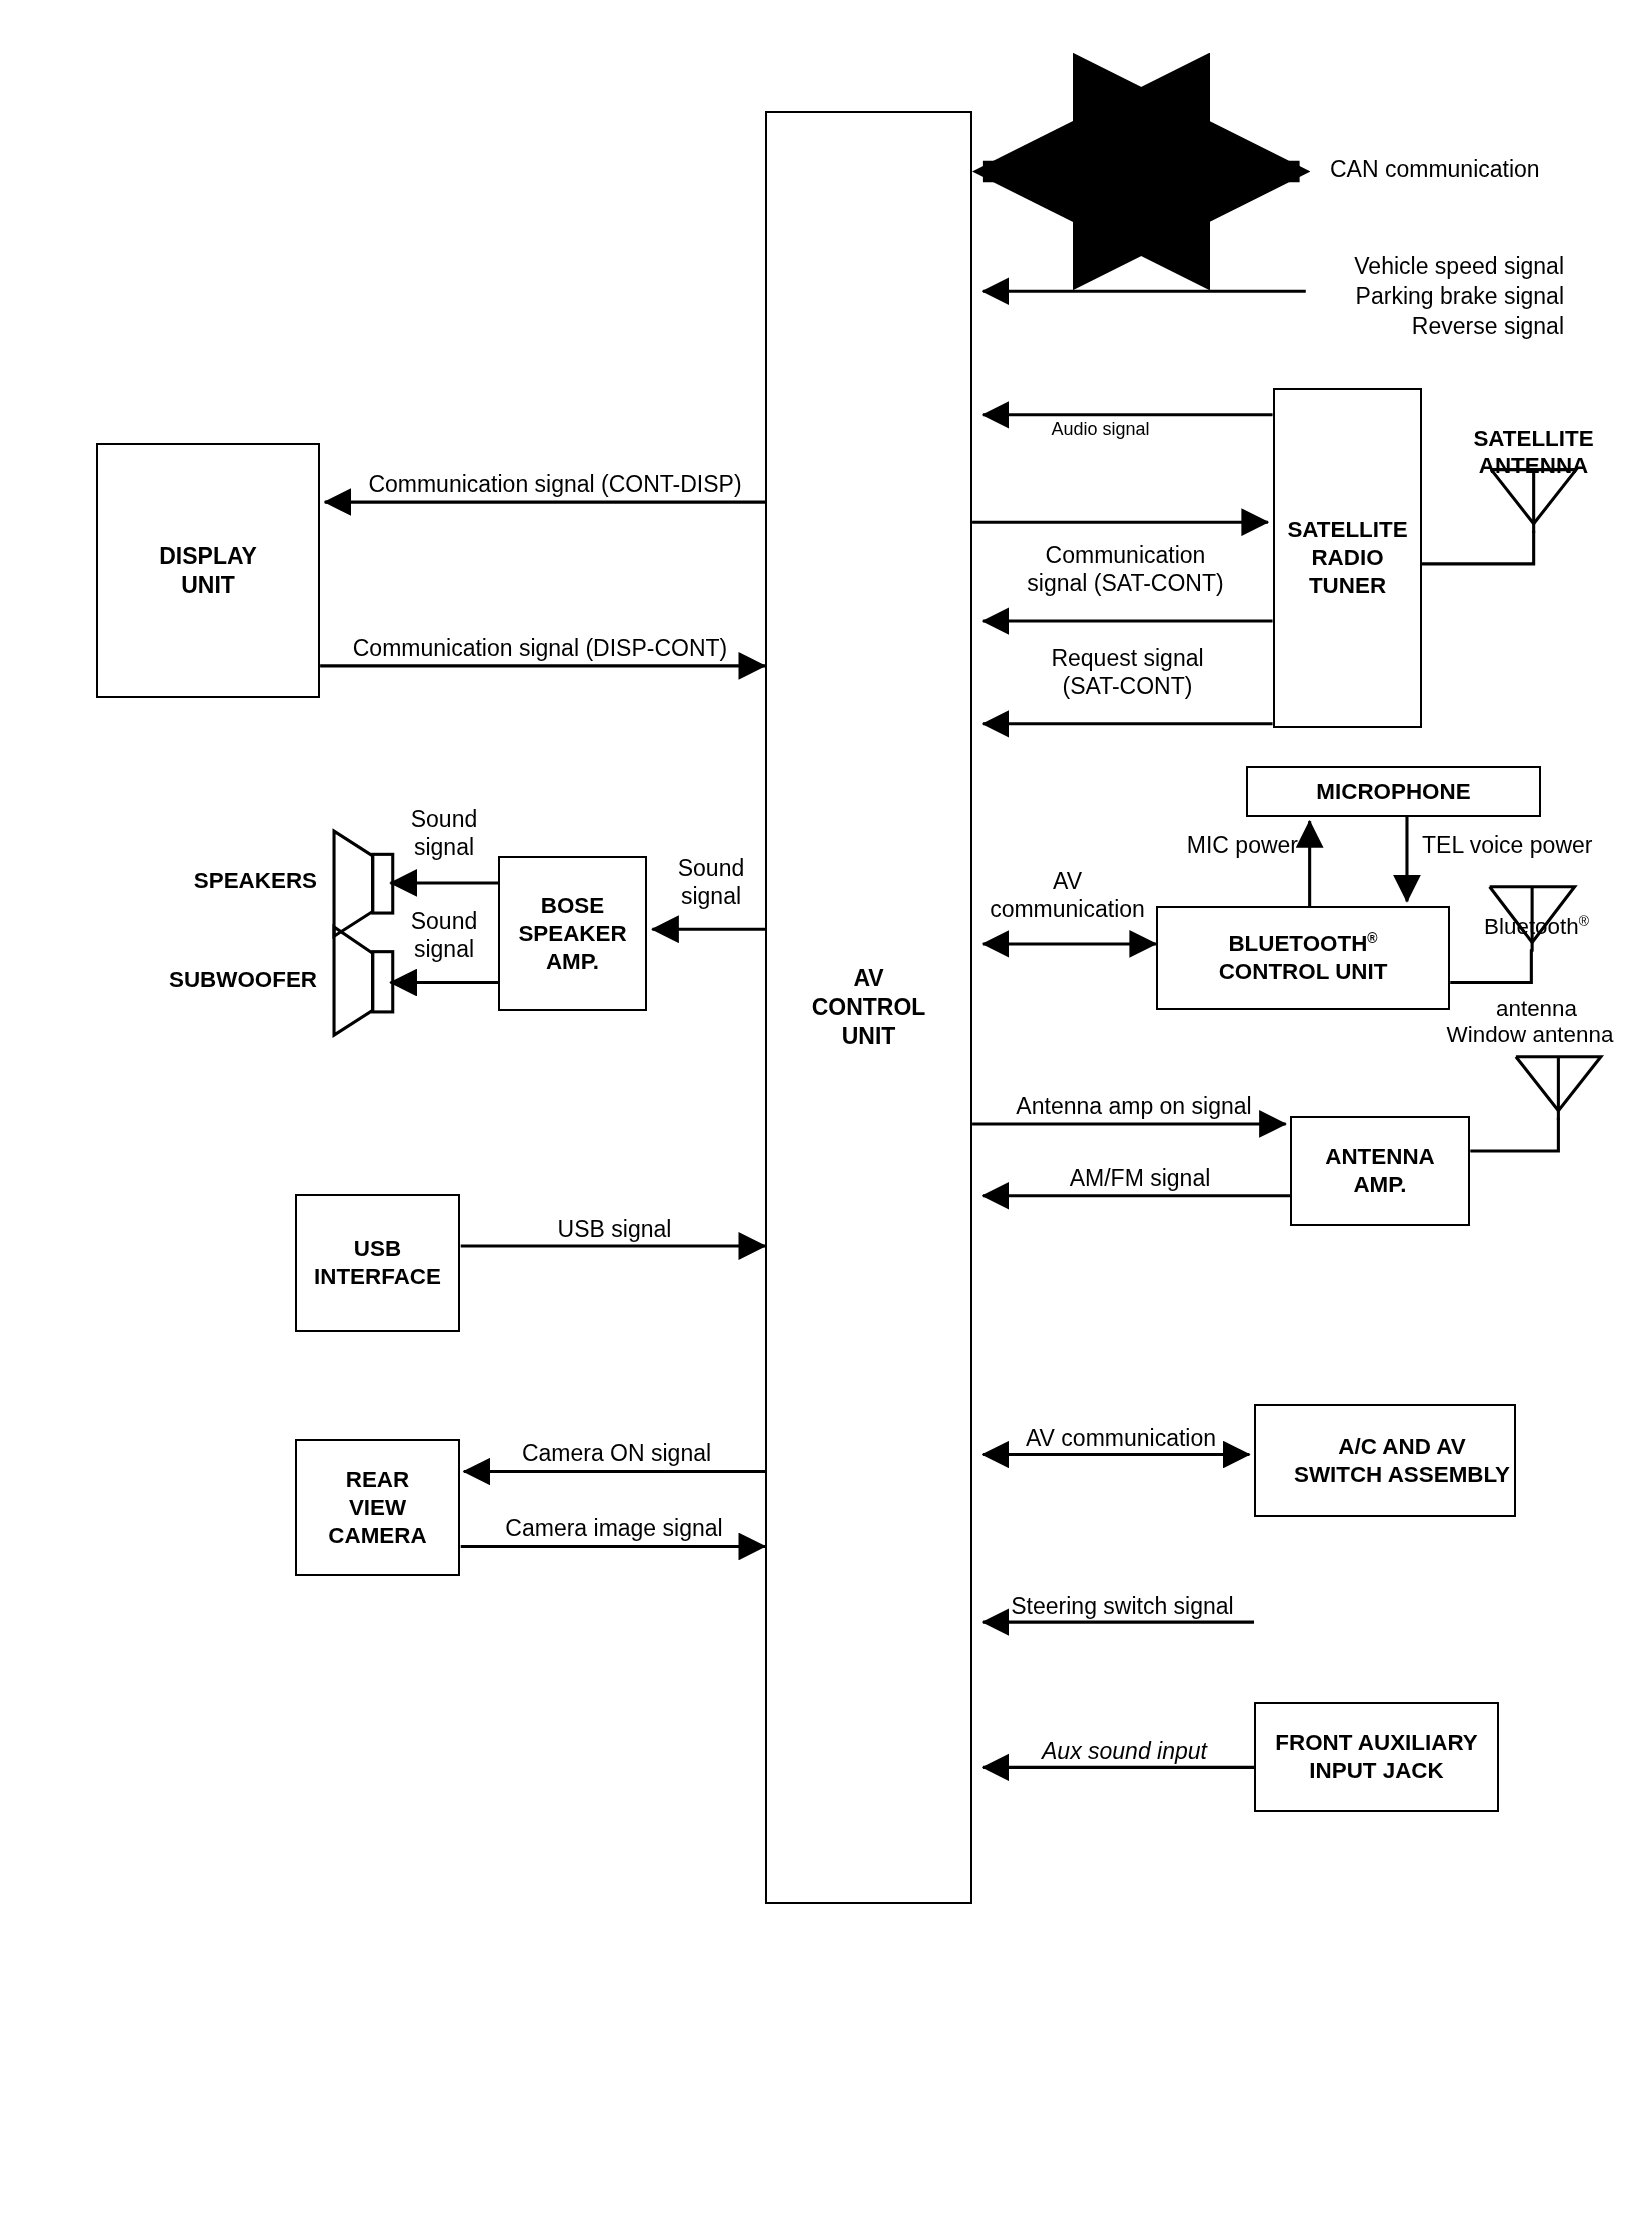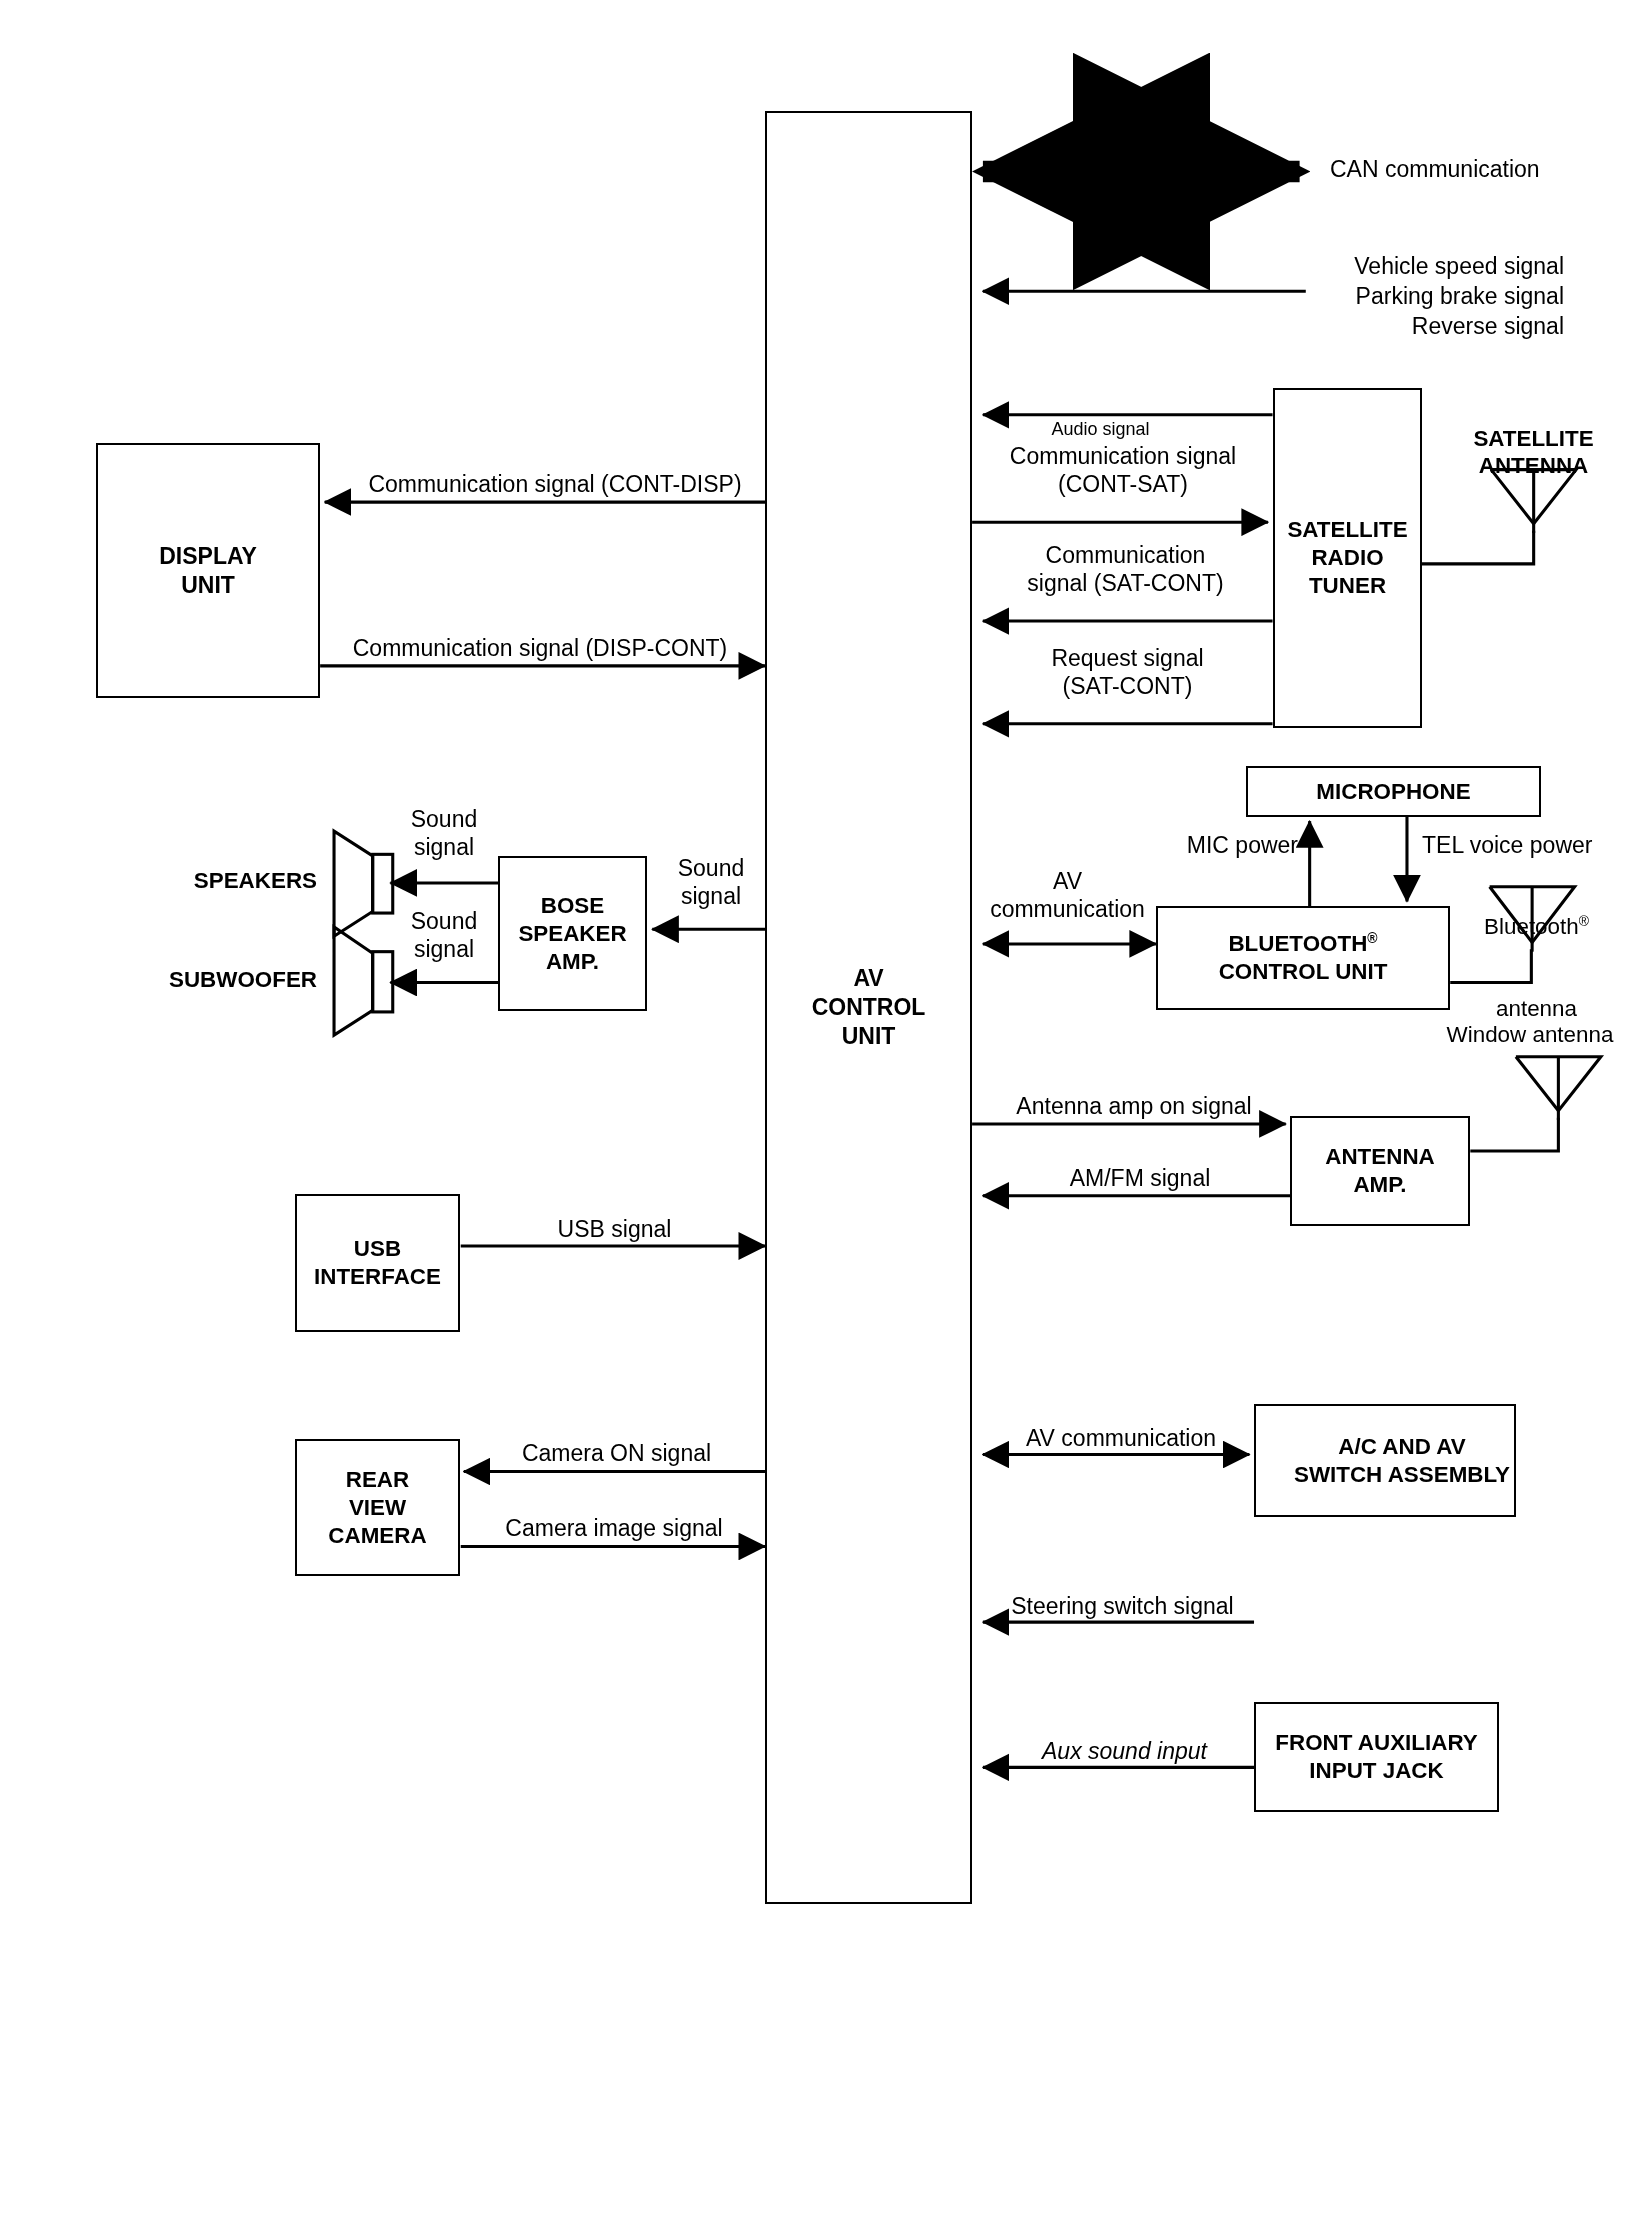--- a/index.html
+++ b/index.html
@@ -184,22 +184,20 @@
 
   <div class="lbl c" style="left:1414px;top:1021px;width:232px;font-size:22.4px;">Window antenna</div>
 
   <div class="lbl" style="left:1330px;top:155px;font-size:23px;">CAN communication</div>
 
   <div class="lbl r" style="left:1267px;top:252px;width:297px;font-size:23px;">Vehicle speed signal</div>
   <div class="lbl r" style="left:1267px;top:282px;width:297px;font-size:23px;">Parking brake signal</div>
   <div class="lbl r" style="left:1267px;top:312px;width:297px;font-size:23px;">Reverse signal</div>
 
   <div class="lbl c" style="left:966px;top:383px;width:269px;font-size:18px;margin-top:36px;">Audio signal</div>
-  <div class="lbl c" style="left:981px;top:442px;width:284px;font-size:23px;white-space:pre-line;">Communication signal
-(CONT-SAT)</div>
   <div class="lbl c" style="left:984px;top:541px;width:283px;font-size:23px;white-space:pre-line;">Communication
 signal (SAT-CONT)</div>
   <div class="lbl c" style="left:989px;top:644px;width:277px;font-size:23px;white-space:pre-line;">Request signal
 (SAT-CONT)</div>
 
   <div class="lbl c" style="left:340px;top:470px;width:430px;font-size:23px;">Communication signal (CONT-DISP)</div>
   <div class="lbl c" style="left:325px;top:634px;width:430px;font-size:23px;">Communication signal (DISP-CONT)</div>
 
   <div class="lbl c" style="left:390px;top:805px;width:108px;font-size:23px;white-space:pre-line;">Sound
 signal</div>

